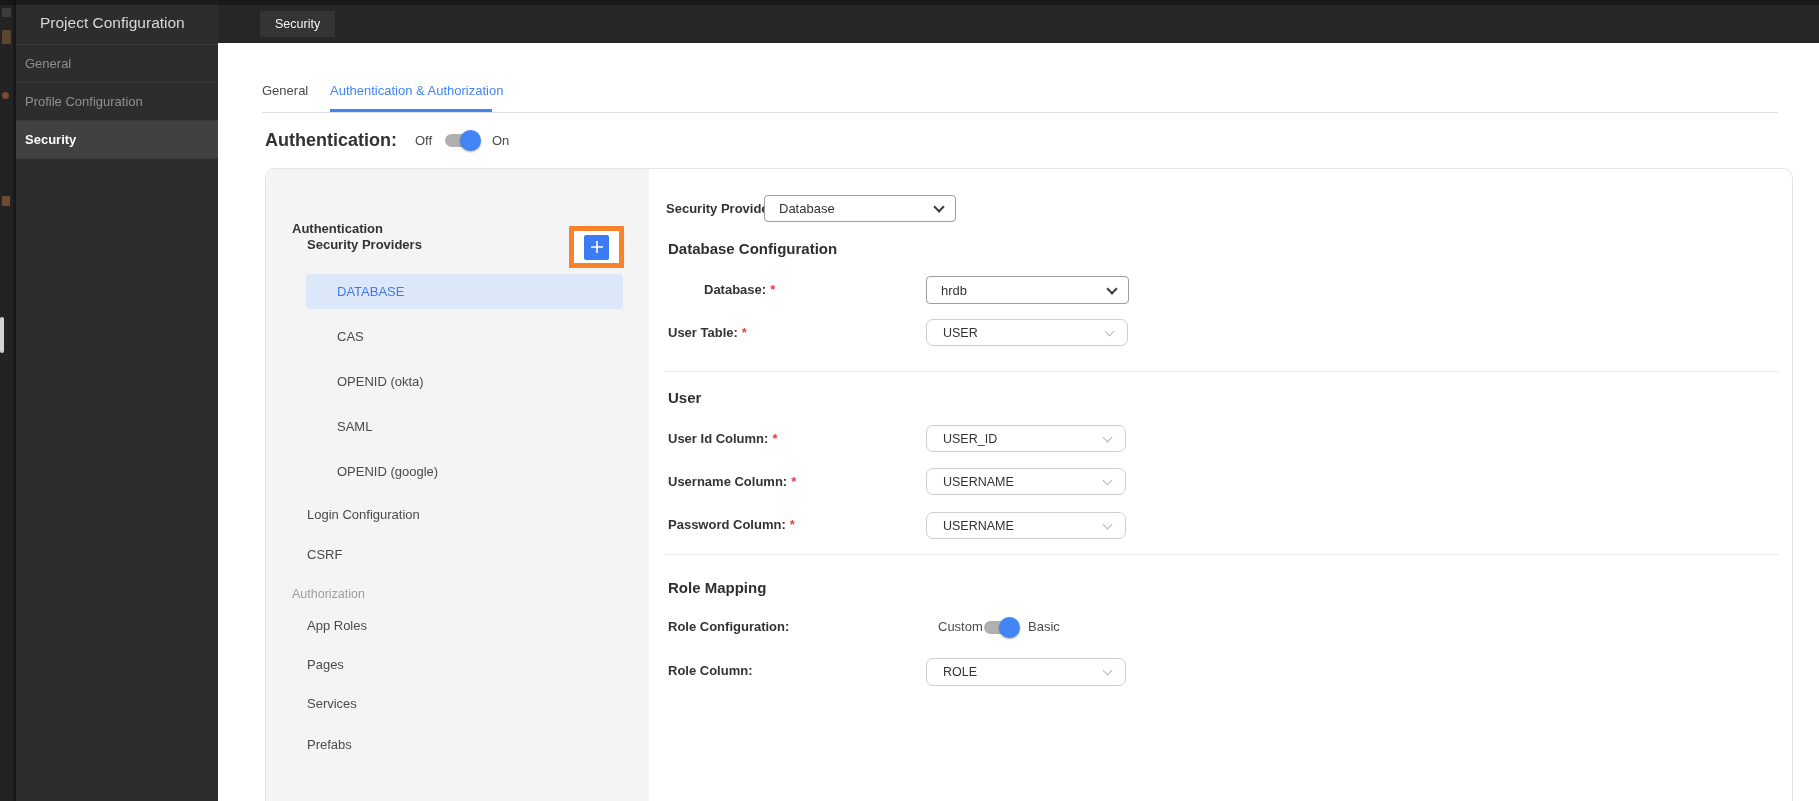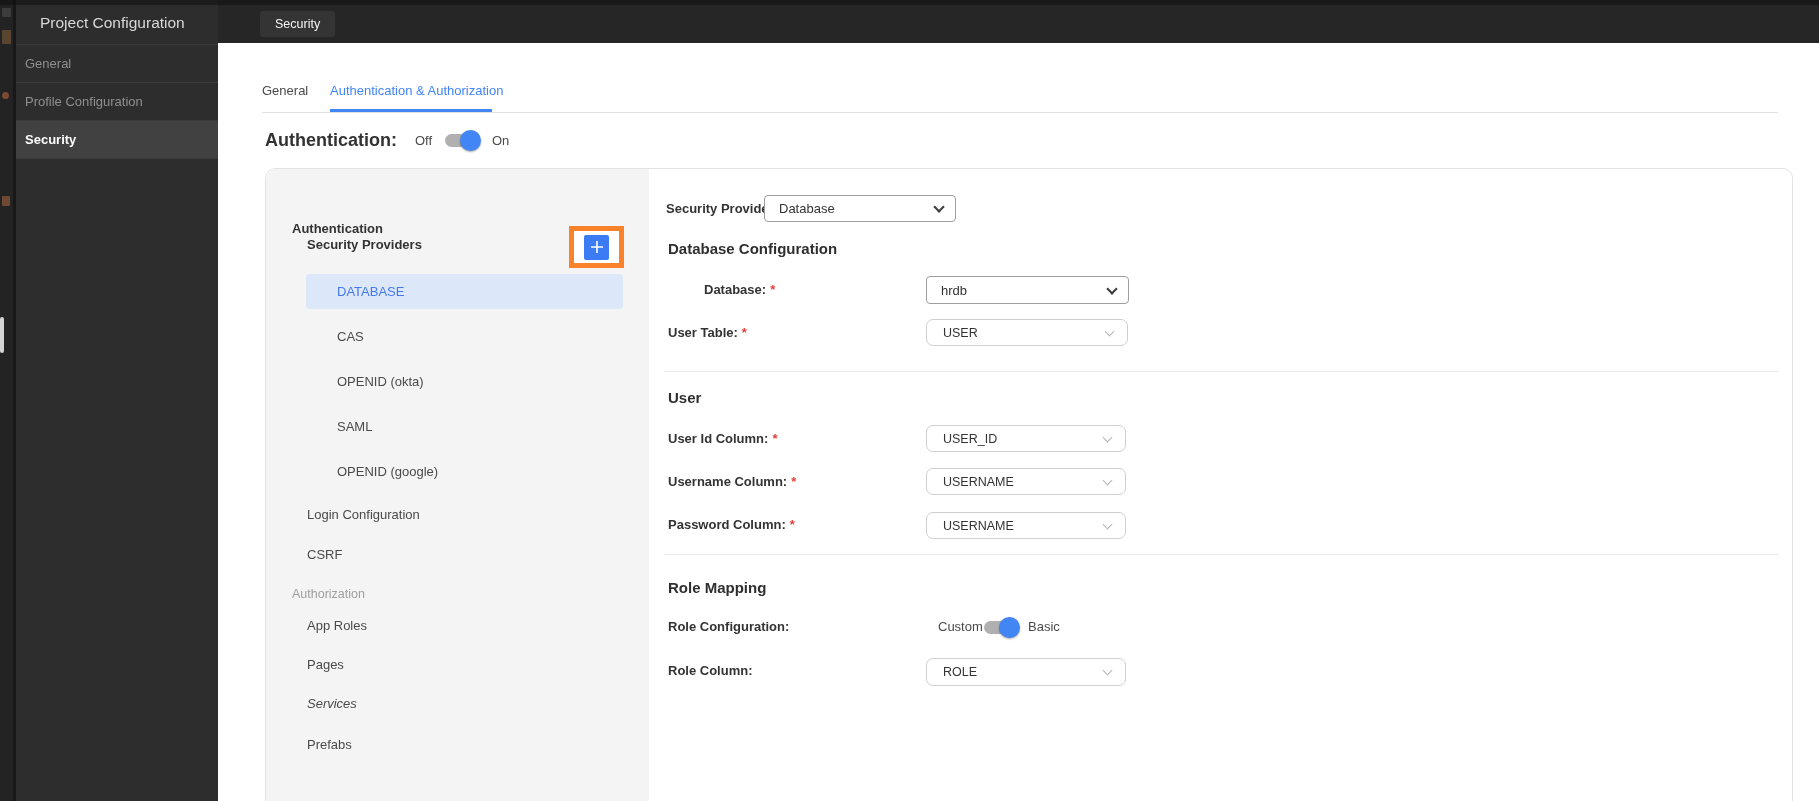--- a/index.html
+++ b/index.html
@@ -136,21 +136,21 @@
         <div class="nav-item provider" style="top:240px;">SAML</div>
         <div class="nav-item provider" style="top:285px;">OPENID (google)</div>
 
         <div class="nav-item" style="top:328px;">Login Configuration</div>
         <div class="nav-item" style="top:368px;">CSRF</div>
 
         <span class="nav-sec dim" style="left:26px;top:418px;text-align:center;">Authorization</span>
 
         <div class="nav-item" style="top:439px;">App Roles</div>
         <div class="nav-item" style="top:478px;">Pages</div>
-        <div class="nav-item" style="top:517px;font-style:italic;">Services</div>
+        <div class="nav-item" style="top:517px;">Services</div>
         <div class="nav-item" style="top:558px;text-align:center;">Prefabs</div>
       </nav>
 
       <span class="f-label" style="left:400px;top:32px;">Security Provider</span>
       <div class="sel" style="left:498px;top:26px;width:192px;height:27px;">
         <span>Database</span>
         <span class="chev"></span>
       </div>
 
       <span class="f-head" style="left:402px;top:71px;">Database Configuration</span>

